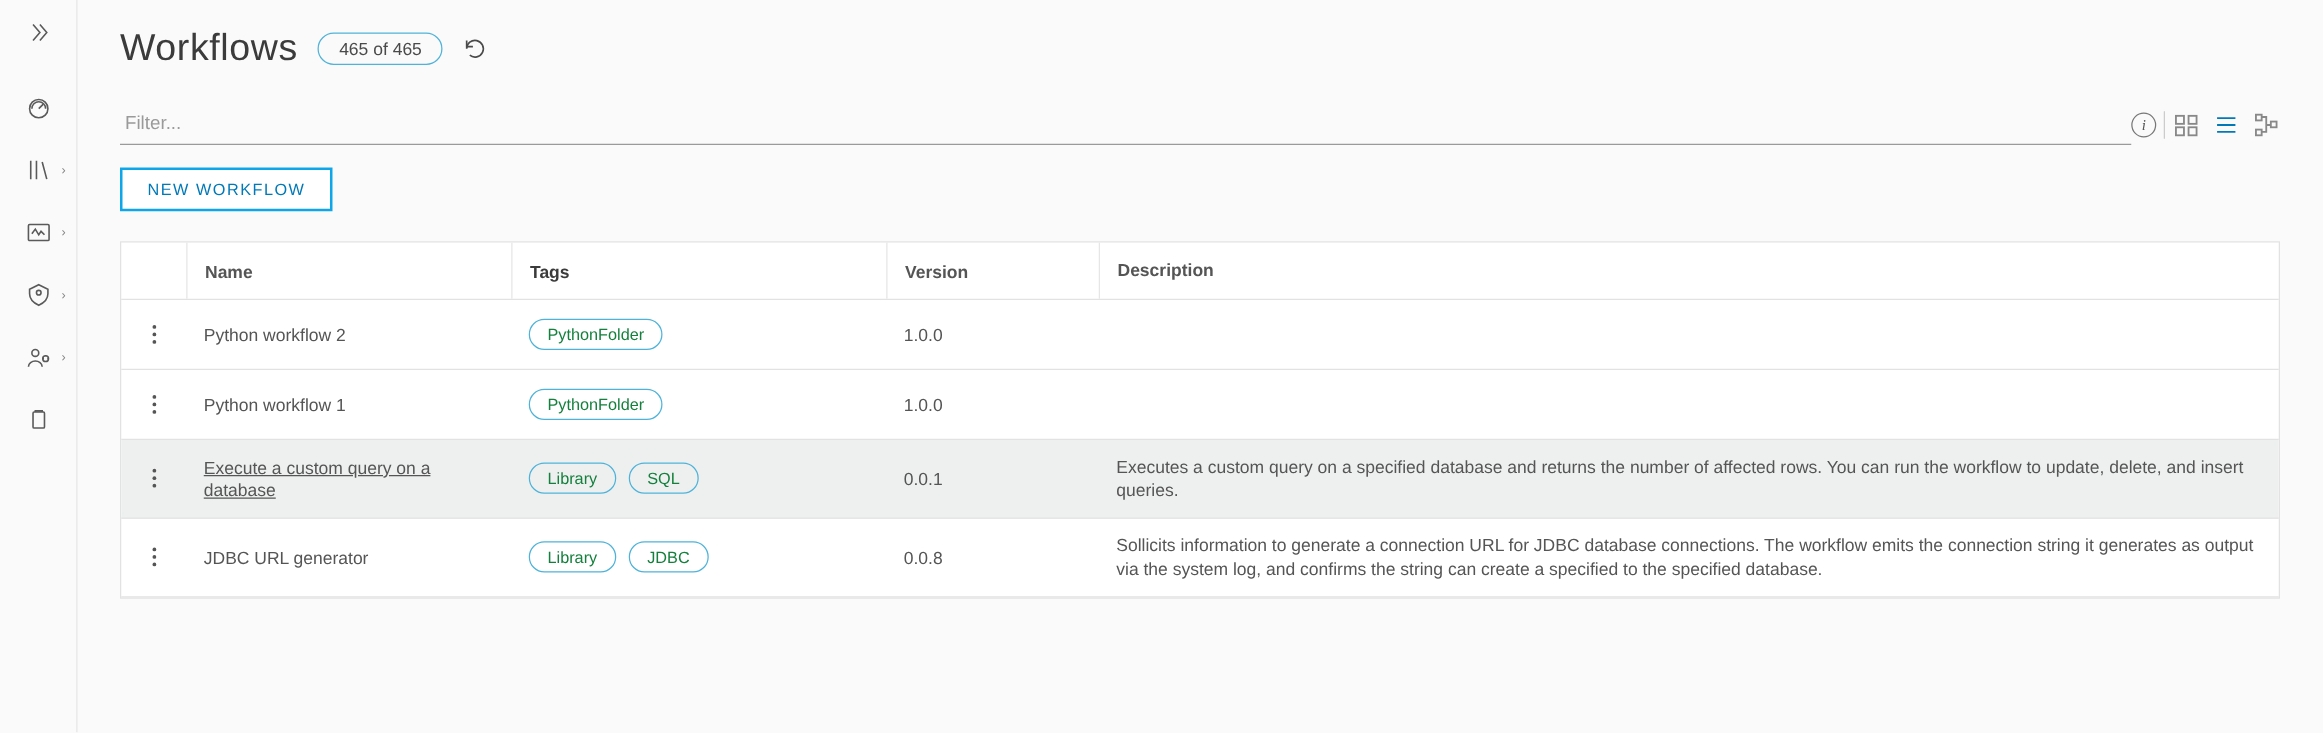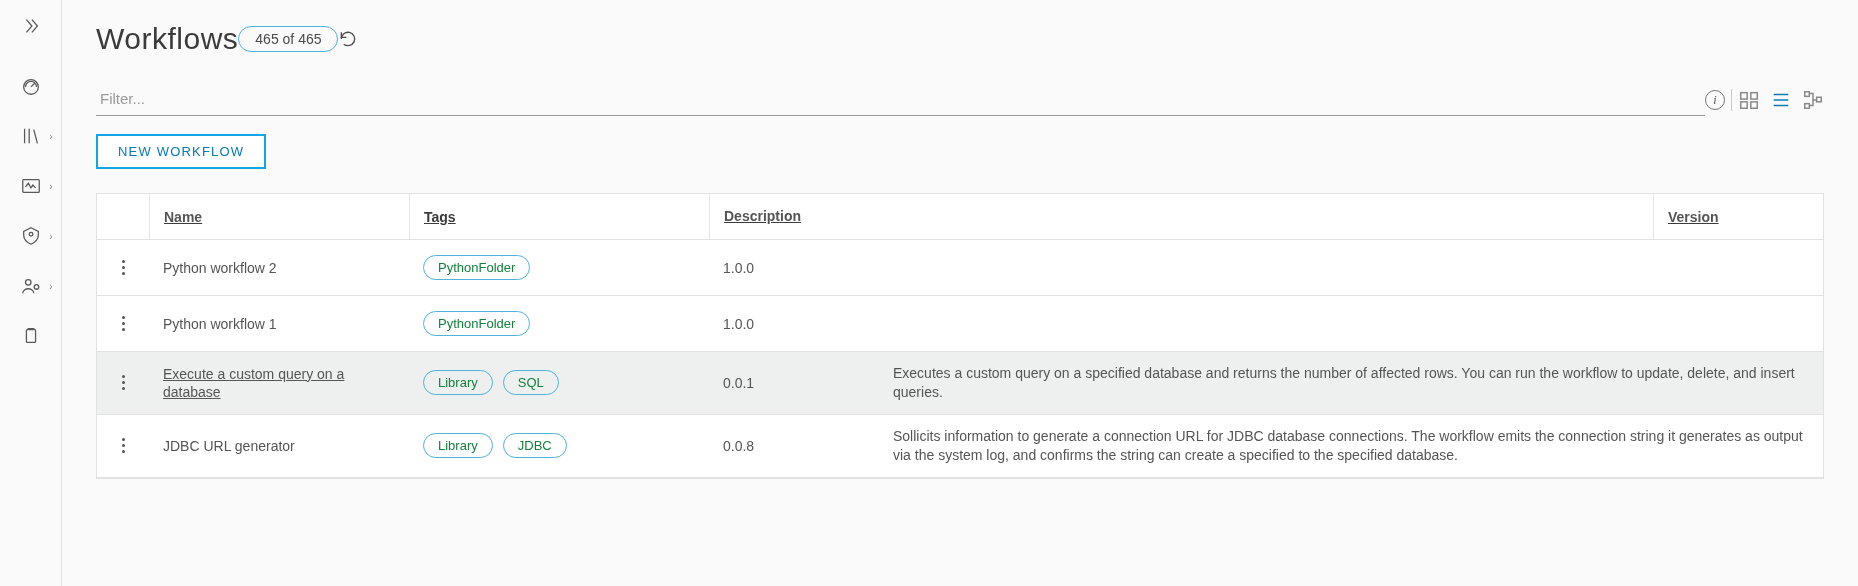--- a/index.html
+++ b/index.html
@@ -36,20 +36,21 @@
 .sidebar .sb-item .caret { position: absolute; right: -2px; font-size: 10px; color: #888; }
 .sidebar .expand { margin-bottom: 10px; }
 .main {
   flex: 1;
   padding: 22px 34px 0 34px;
   overflow: hidden;
 }
 .header-row {
   display: flex;
   align-items: center;
+  gap: 16px;
   margin-bottom: 28px;
 }
 .page-title {
   font-size: 30px;
   font-weight: 300;
   color: #3b3b3b;
   letter-spacing: 0.5px;
 }
 .count-badge {
   border: 1px solid #4fb3d9;
@@ -93,21 +94,21 @@
 }
 .table {
   border: 1px solid #e2e2e2;
   background: #fff;
 }
 .trow {
   display: flex;
   border-bottom: 1px solid #e2e2e2;
   min-height: 56px;
 }
-.trow.header { min-height: 46px; font-weight: 600; color: #3b3b3b; text-decoration: underline; }
+.trow.header { min-height: 46px; font-weight: 600; color: #3b3b3b; }
 .trow.header .tcell { display:flex; align-items:center; border-left: 1px solid #e6e6e6;}
 .trow.header .tcell.actions { border-left:none;}
 .trow.selected { background: #eef0f0; }
 .tcell { padding: 12px 14px; }
 .tcell.actions { width: 52px; display:flex; align-items:center; justify-content:center; }
 .tcell.name { width: 260px; display:flex; align-items:center; color:#555;}
 .tcell.tags { width: 300px; display:flex; align-items:center; gap:10px; flex-wrap:wrap;}
 .tcell.version { width: 170px; display:flex; align-items:center; color:#555;}
 .tcell.desc { flex:1; display:flex; align-items:center; color:#555; line-height:1.35;}
 .kebab { display:flex; flex-direction:column; gap:3px; }
@@ -218,22 +219,22 @@
     </div>
   </div>
 
   <button class="new-btn">NEW WORKFLOW</button>
 
   <div class="table">
     <div class="trow header">
       <div class="tcell actions"></div>
       <div class="tcell name">Name</div>
       <div class="tcell tags">Tags</div>
+      <div class="tcell version">Version</div>
       <div class="tcell desc">Description</div>
-      <div class="tcell version">Version</div>
     </div>
     <div id="rows-container">
         <div class="trow">
           <div class="tcell actions">
             <div class="kebab">
               <span></span>
               <span></span>
               <span></span>
             </div>
           </div>

